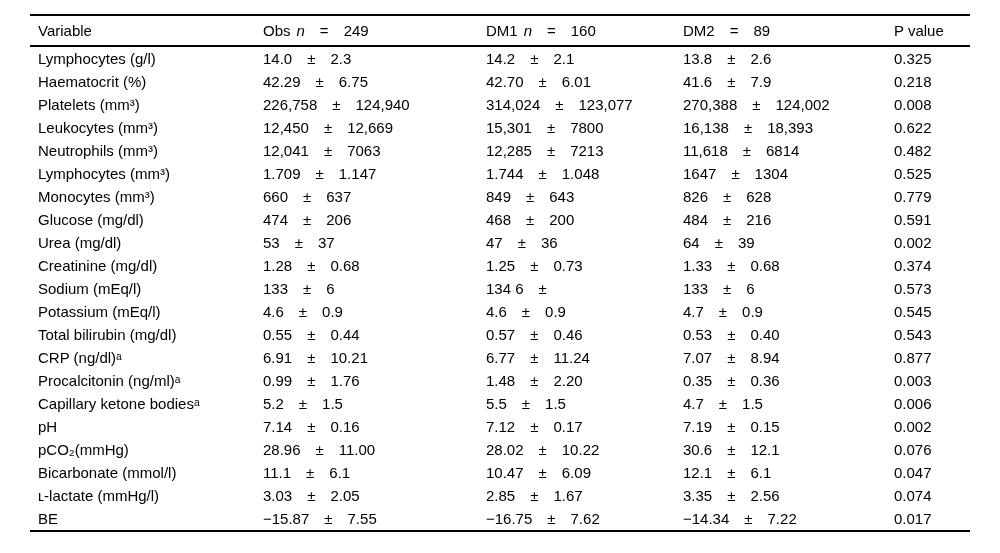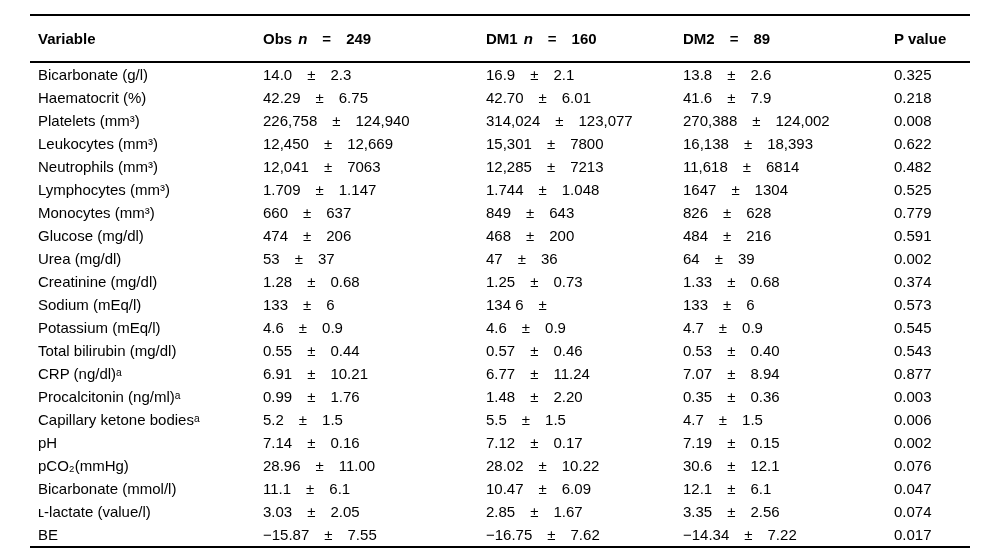--- a/index.html
+++ b/index.html
@@ -26,22 +26,22 @@
     border-top: 2px solid #000;
     border-bottom: 2px solid #000;
   }
   table.labs col.w1 { width: 233px; }
   table.labs col.w2 { width: 223px; }
   table.labs col.w3 { width: 197px; }
   table.labs col.w4 { width: 211px; }
   table.labs col.w5 { width: 76px; }
   thead th {
     border-bottom: 2px solid #000;
-    height: 47px;
-    font-weight: bold;
+    height: 31px;
+    font-weight: normal;
     text-align: left;
     vertical-align: middle;
     padding: 0;
     white-space: nowrap;
   }
   tbody td {
     height: 23px;
     padding: 0;
     vertical-align: middle;
     white-space: nowrap;
@@ -103,32 +103,32 @@
           </span>
         </th>
         <th>
           <span>P value</span>
         </th>
       </tr>
     </thead>
     <tbody>
   <tr>
     <td class="c1">
-      <span>Bicarbonate (g/l)</span>
+      <span>Lymphocytes (g/l)</span>
     </td>
     <td>
       <span class="cell">
         <span>14.0</span>
               <span>±</span>
               <span>2.3</span>
       </span>
     </td>
     <td>
       <span class="cell">
-        <span>16.9</span>
+        <span>14.2</span>
               <span>±</span>
               <span>2.1</span>
       </span>
     </td>
     <td>
       <span class="cell">
         <span>13.8</span>
               <span>±</span>
               <span>2.6</span>
       </span>
@@ -673,21 +673,21 @@
               <span>6.1</span>
       </span>
     </td>
     <td>
       <span>0.047</span>
     </td>
   </tr>
 
   <tr>
     <td class="c1">
-      <span>ʟ-lactate (value/l)</span>
+      <span>ʟ-lactate (mmHg/l)</span>
     </td>
     <td>
       <span class="cell">
         <span>3.03</span>
               <span>±</span>
               <span>2.05</span>
       </span>
     </td>
     <td>
       <span class="cell">

